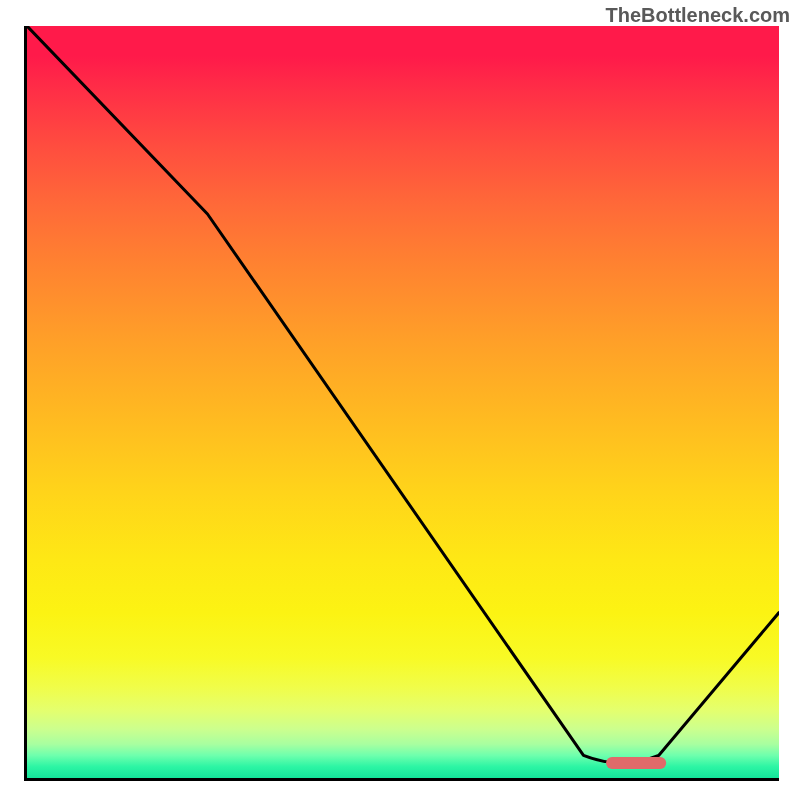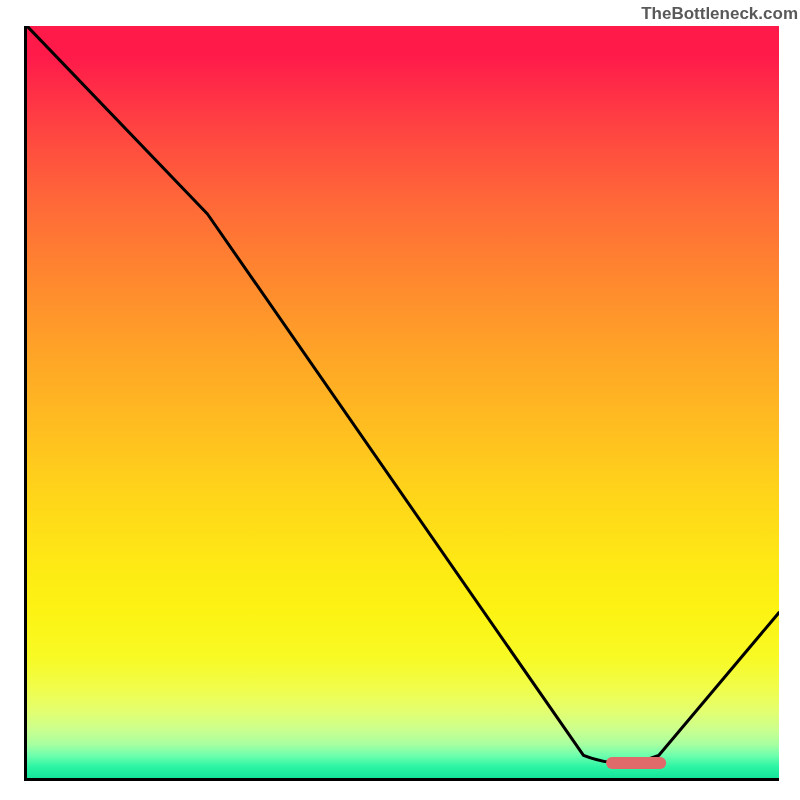--- a/index.html
+++ b/index.html
@@ -11,22 +11,22 @@
     background: #ffffff;
   }
   .container {
     position: relative;
     width: 800px;
     height: 800px;
   }
   .watermark {
     position: absolute;
     top: 4px;
-    right: 2px;
-    font-size: 17px;
+    right: 10px;
+    font-size: 20px;
     font-weight: bold;
     color: #595959;
     z-index: 10;
   }
   .plot-area {
     position: absolute;
     left: 24px;
     top: 26px;
     width: 752px;
     height: 752px;

